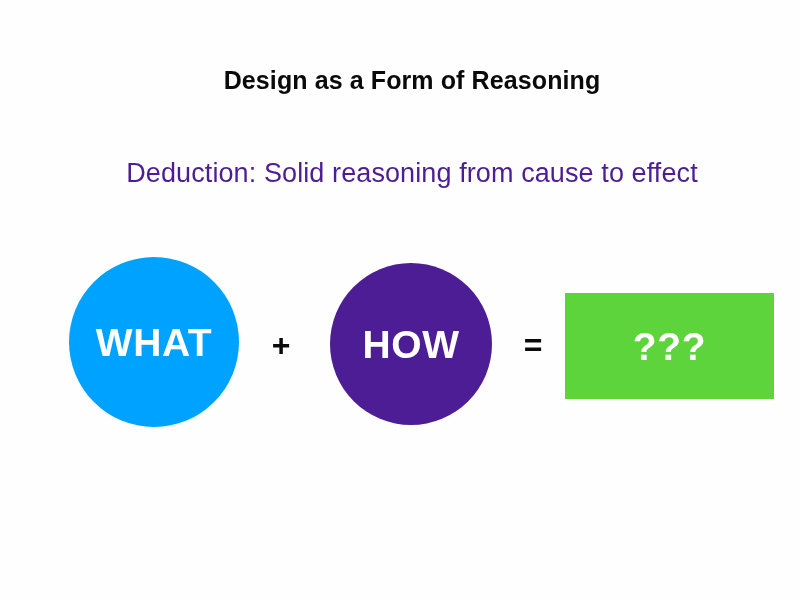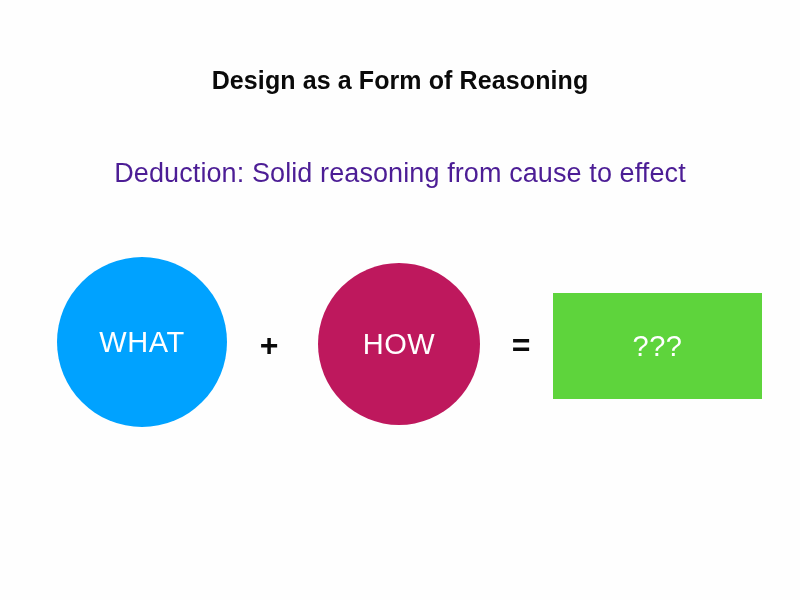--- a/index.html
+++ b/index.html
@@ -12,20 +12,21 @@
     height: 600px;
     background: #fefefe;
     font-family: "Liberation Sans", sans-serif;
     overflow: hidden;
   }
   .slide {
     position: relative;
     width: 716px;
     height: 600px;
     background: #fefefe;
+    margin-left: 12px;
   }
 
   
   .slide-title {
     position: absolute;
     left: 0;
     top: 66px;
     width: 800px;
     text-align: center;
     font-size: 25px;
@@ -58,42 +59,42 @@
 
   .shape {
     position: absolute;
     display: flex;
     align-items: center;
     justify-content: center;
     box-sizing: border-box;
   }
   .shape-label {
     color: #ffffff;
-    font-size: 29px;
-    font-weight: normal;
+    font-size: 39px;
+    font-weight: bold;
     letter-spacing: 0.6px;
     line-height: 1;
     user-select: none;
   }
 
   .circle-what {
     left: 57px;
     top: 2px;
     width: 170px;
     height: 170px;
     border-radius: 50%;
     background: #00a2ff;
   }
   .circle-how {
     left: 318px;
     top: 8px;
     width: 162px;
     height: 162px;
     border-radius: 50%;
-    background: #be185d;
+    background: #4c1d95;
     text-align: center;
   }
   .rect-result {
     left: 553px;
     top: 38px;
     width: 209px;
     height: 106px;
     background: #5ed43c;
   }
 

